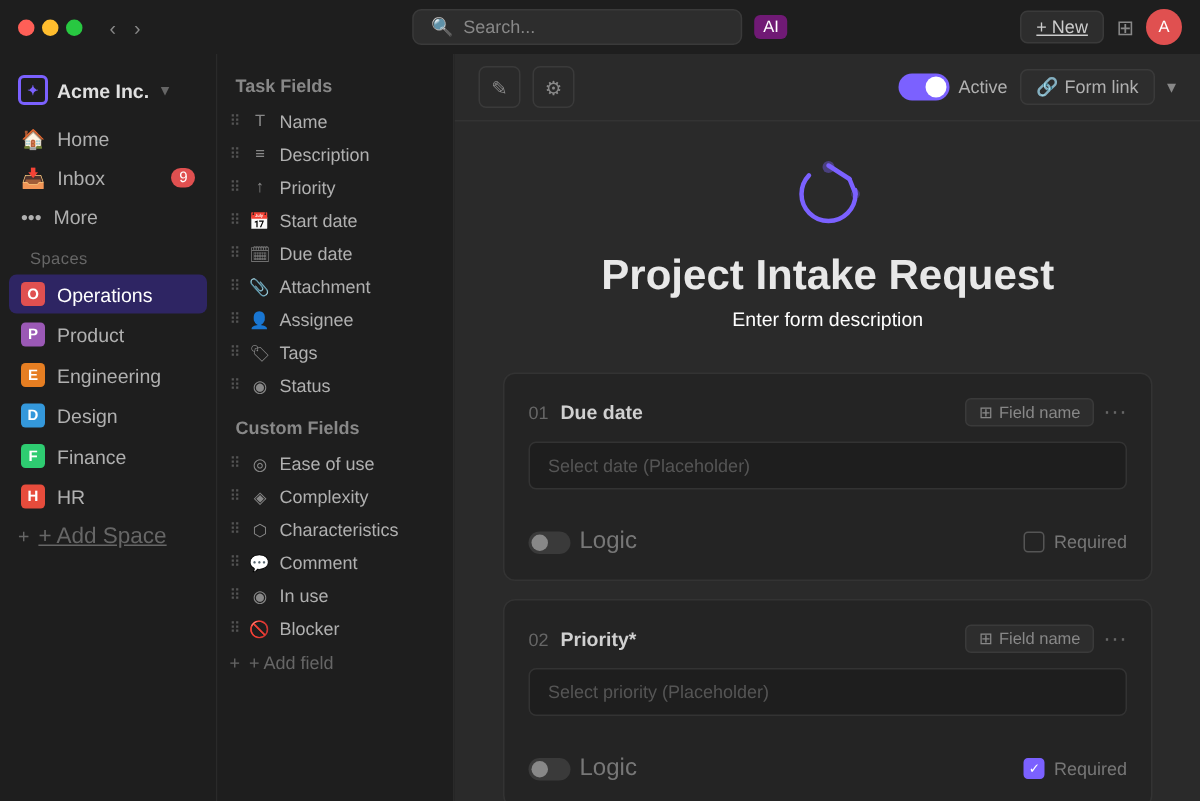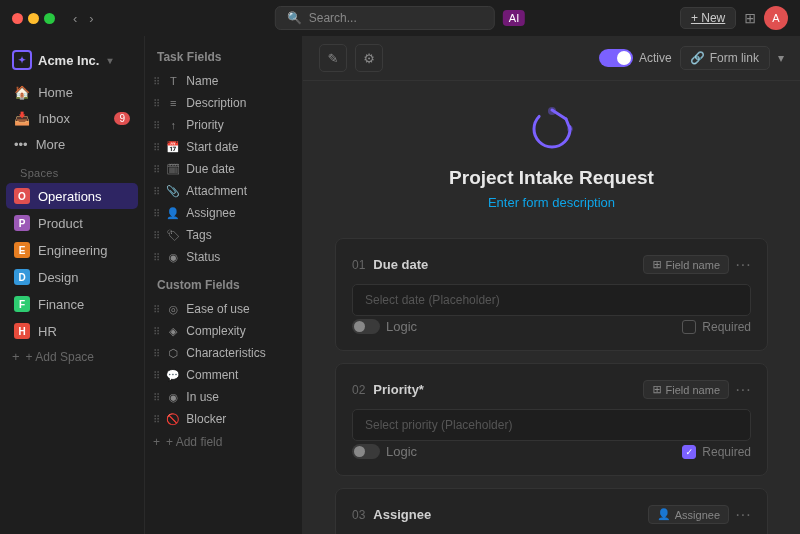--- a/index.html
+++ b/index.html
@@ -350,29 +350,29 @@
       flex-direction: column;
       align-items: center;
       margin-bottom: 28px;
     }
     .form-loader {
       width: 48px;
       height: 48px;
       margin-bottom: 14px;
     }
     .form-title {
-      font-size: 19px;
+      font-size: 28px;
       font-weight: 700;
       color: #e8e8e8;
       margin-bottom: 6px;
       text-align: right;
     }
     .form-description {
       font-size: 13px;
-      color: #0ea5e9;
+      color: #ffffff;
     }
 
     
     .field-card {
       background: #242424;
       border: 1px solid #333;
       border-radius: 8px;
       padding: 16px;
       margin-bottom: 12px;
       width: 100%;
@@ -423,21 +423,21 @@
       border: none;
     }
     .field-input-placeholder {
       background: #1e1e1e;
       border: 1px solid #333;
       border-radius: 5px;
       padding: 8px 12px;
       font-size: 12px;
       color: #555;
       width: 100%;
-      margin-bottom: 3px;
+      margin-bottom: 26px;
     }
     .field-footer {
       display: flex;
       align-items: center;
       justify-content: space-between;
     }
     .logic-toggle {
       display: flex;
       align-items: center;
       gap: 6px;
@@ -453,21 +453,21 @@
     .mini-toggle-knob {
       width: 11px;
       height: 11px;
       background: #888;
       border-radius: 50%;
       position: absolute;
       left: 2px;
       top: 2px;
     }
     .logic-label {
-      font-size: 13px;
+      font-size: 16px;
       color: #777;
     }
     .required-container {
       display: flex;
       align-items: center;
       gap: 6px;
     }
     .required-checkbox {
       width: 14px;
       height: 14px;
@@ -570,21 +570,21 @@
         <div class="space-dot" style="background:#2ecc71;">F</div>
         <span>Finance</span>
       </div>
       <div class="sidebar-item">
         <div class="space-dot" style="background:#e74c3c;">H</div>
         <span>HR</span>
       </div>
     </div>
     <div class="add-space">
       <span>+</span>
-      <span style="font-size:12px;">+ Add Space</span>
+      <span style="font-size:15px;text-decoration:underline;">+ Add Space</span>
     </div>
   </div>
 
   <div class="fields-panel">
     <div class="fields-section-title">Task Fields</div>
 
     <div class="field-item">
       <span class="drag-handle">⠿</span>
       <span class="field-icon">T</span>
       <span>Name</span>

